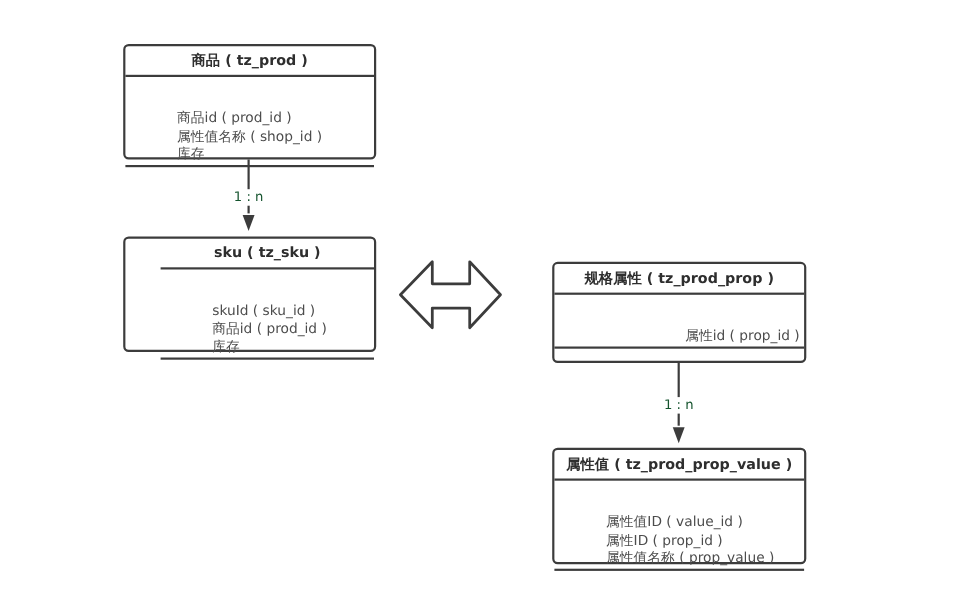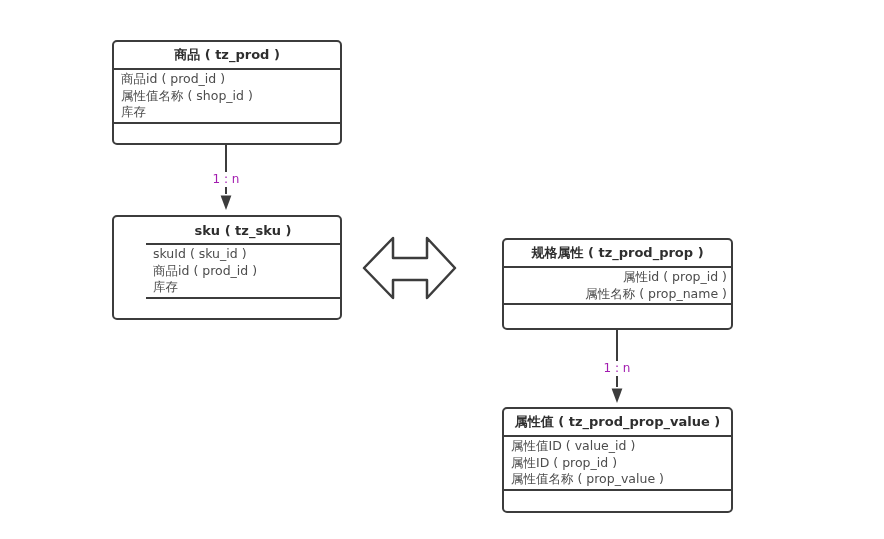--- a/index.html
+++ b/index.html
@@ -22,20 +22,21 @@
     pointer-events: none;
   }
   .entity {
     position: absolute;
     box-sizing: border-box;
     background: #ffffff;
     border: 2px solid #3c3c3c;
     border-radius: 5px;
     display: flex;
     flex-direction: column;
+    gap: 28px;
   }
   .entity-header {
     flex: none;
     height: 26px;
     border-bottom: 2px solid #3c3c3c;
     display: flex;
     align-items: center;
     justify-content: center;
     font-size: 13px;
     font-weight: bold;
@@ -46,36 +47,37 @@
     flex: none;
     border-bottom: 2px solid #3c3c3c;
     padding: 1px 4px 1px 7px;
     font-size: 12.5px;
     line-height: 16.5px;
     color: #4c4c4c;
   }
   .field-row {
     white-space: nowrap;
     overflow: hidden;
+    margin-left: 40px;
   }
   .entity-footer {
     flex: 1;
   }
   #entity-prod      { left: 112px; top: 40px;  width: 230px; height: 105px; }
   #entity-sku       { left: 112px; top: 215px; width: 230px; height: 105px; padding-left: 32px; }
   #entity-prop      { left: 502px; top: 238px; width: 231px; height: 92px; text-align: right;  }
   #entity-propvalue { left: 502px; top: 407px; width: 231px; height: 106px; }
   .rel-label {
     position: absolute;
     transform: translateX(-50%);
     background: #ffffff;
     padding: 0 4px;
     font-size: 12px;
     line-height: 15px;
-    color: #a21caf;
+    color: #14532d;
     white-space: nowrap;
   }
   #label-prod-sku   { left: 226px; top: 172px; }
   #label-prop-value { left: 617px; top: 361px; }
 </style>
 </head>
 <body>
 
 <div class="canvas">
 
@@ -112,21 +114,20 @@
       <div class="field-row">商品id ( prod_id )</div>
       <div class="field-row">库存</div>
     </div>
     <div class="entity-footer"></div>
   </div>
 
   <div class="entity" id="entity-prop">
     <div class="entity-header">规格属性 ( tz_prod_prop )</div>
     <div class="entity-fields">
       <div class="field-row">属性id ( prop_id )</div>
-      <div class="field-row">属性名称 ( prop_name )</div>
     </div>
     <div class="entity-footer"></div>
   </div>
 
   <div class="entity" id="entity-propvalue">
     <div class="entity-header">属性值 ( tz_prod_prop_value )</div>
     <div class="entity-fields">
       <div class="field-row">属性值ID ( value_id )</div>
       <div class="field-row">属性ID ( prop_id )</div>
       <div class="field-row">属性值名称 ( prop_value )</div>

